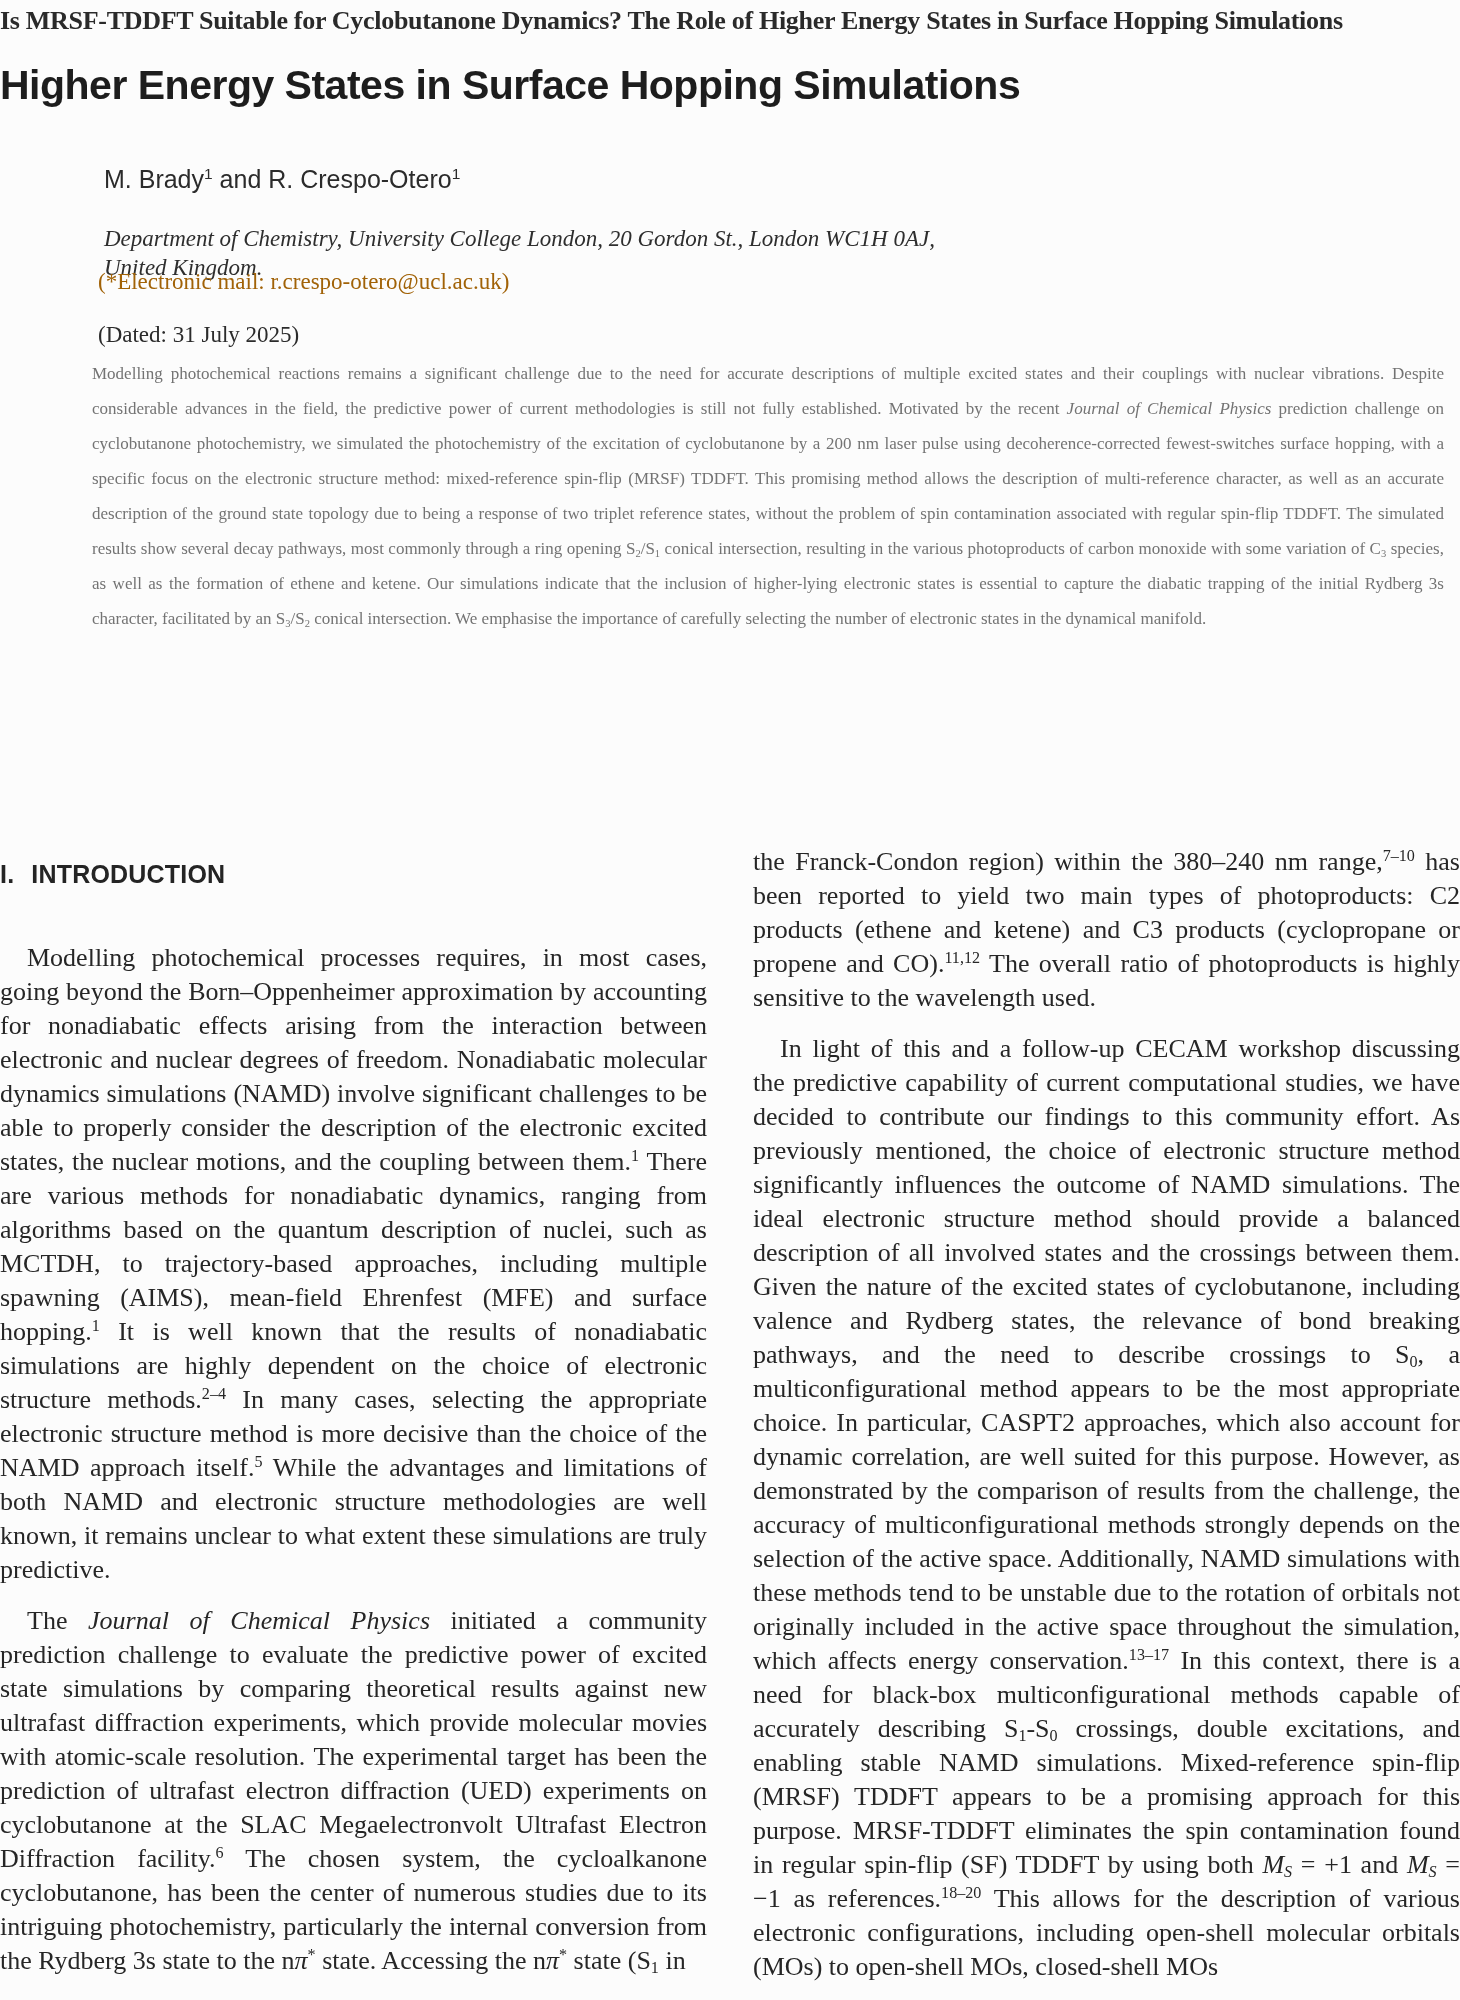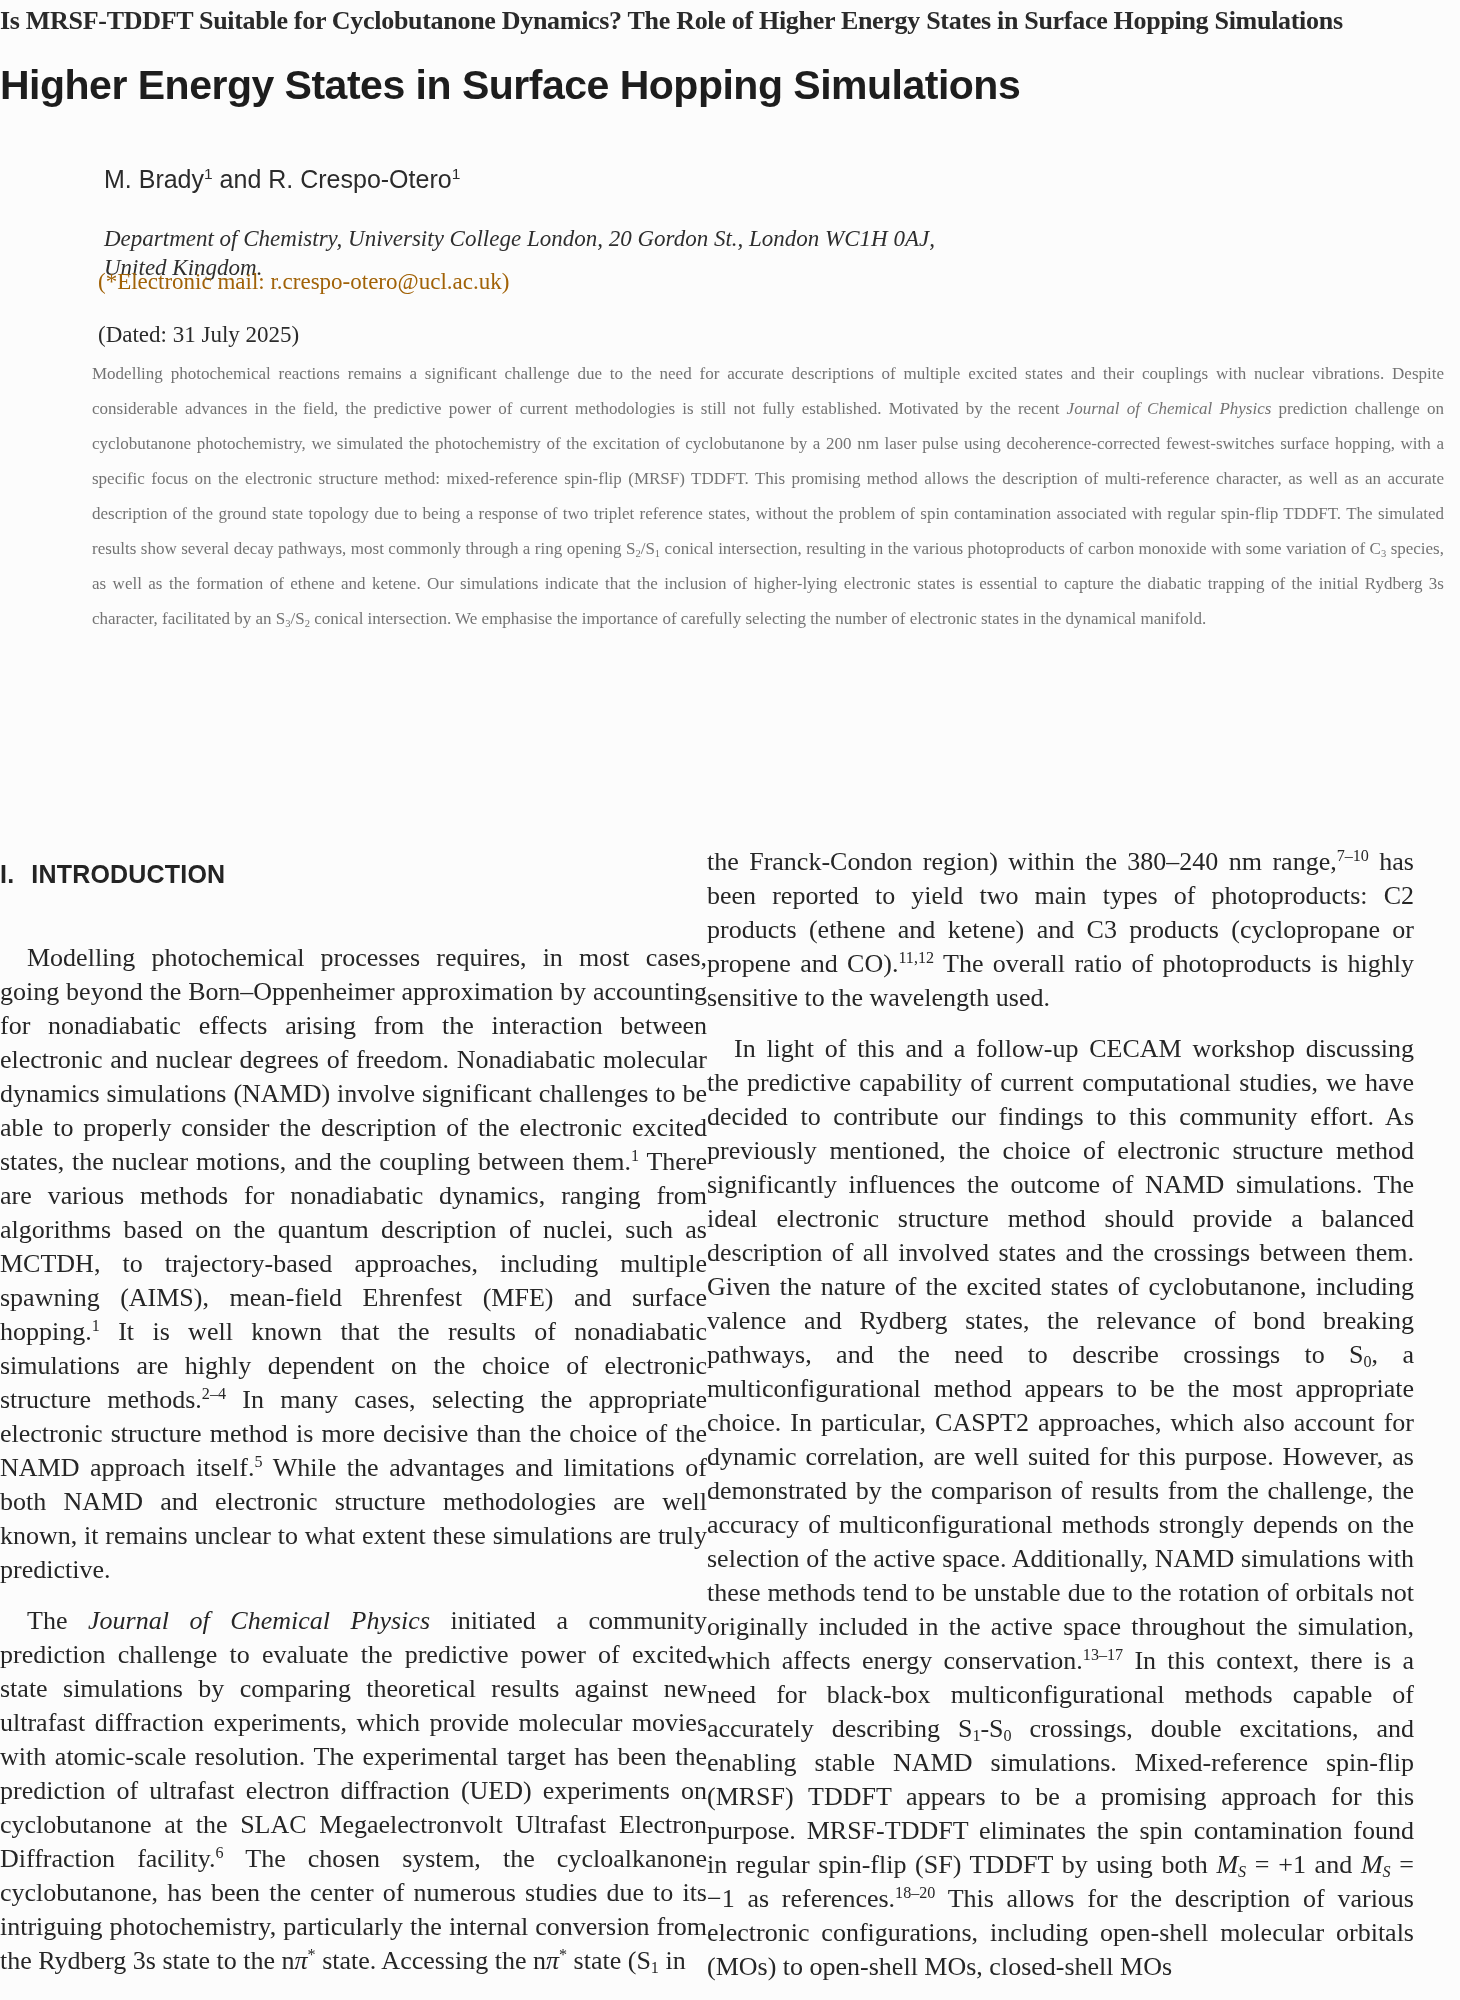--- a/index.html
+++ b/index.html
@@ -84,20 +84,21 @@
     line-height: 35px;
     text-align: justify;
     color: #737373;
   }
   .columns {
     position: absolute;
     top: 845px;
     left: 0;
     width: 1460px;
     display: flex;
+    gap: 46px;
   }
   .col {
     width: 707px;
     font-size: 26px;
     line-height: 34px;
     text-align: justify;
     color: #262626;
   }
   .section-heading {
     margin: 12px 0 50px 0;

